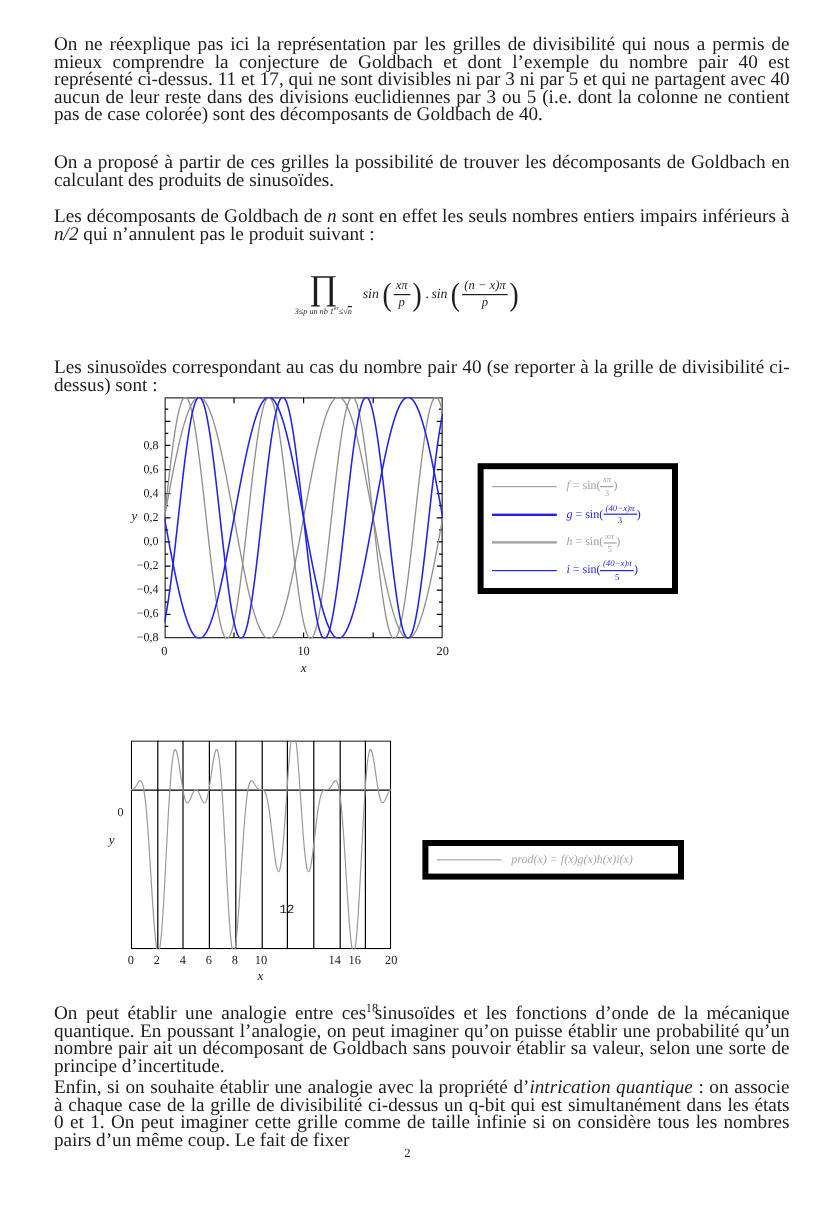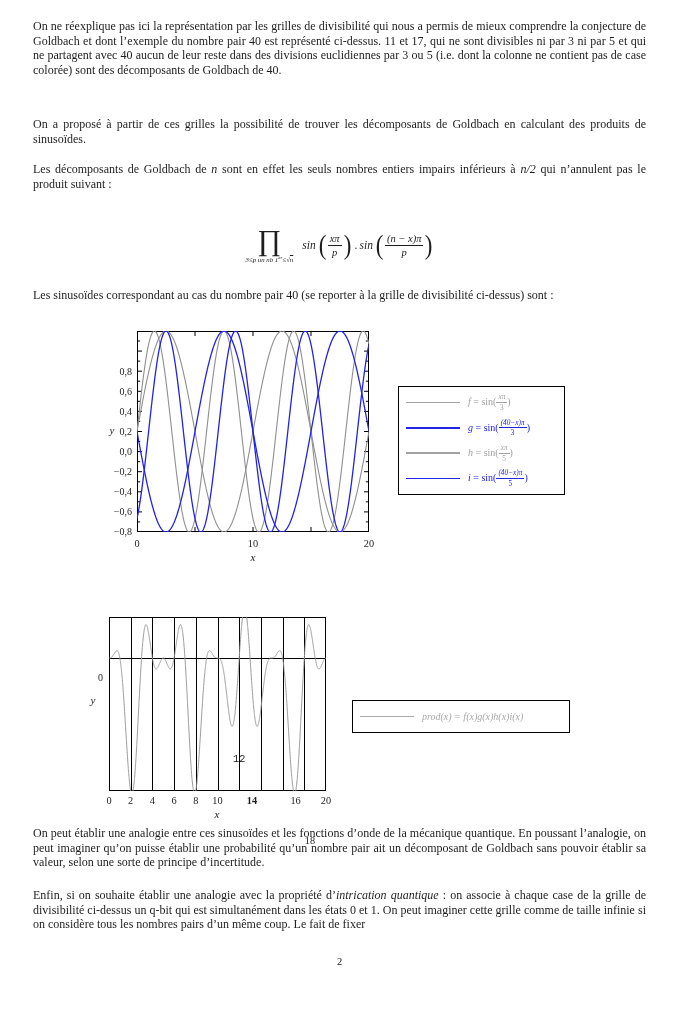--- a/index.html
+++ b/index.html
@@ -1,18 +1,18 @@
 <!DOCTYPE html>
 <html><head>
 <meta charset="utf-8">
 <style>
   html,body{margin:0;padding:0;background:#ffffff;}
   .page{position:relative;width:679px;height:1020px;background:#ffffff;overflow:hidden;
         font-family:"Liberation Serif","DejaVu Serif",serif;color:#1d1d1d;}
-  .para{position:absolute;left:33px;width:613px;margin:0;font-size:12px;line-height:14.55px;
+  .para{position:absolute;left:33px;width:613px;margin:12px;font-size:16px;line-height:14.55px;
         text-align:justify;}
   .pagenum{position:absolute;left:0;width:679px;text-align:center;font-size:10.5px;}
 
   
   .formula{position:absolute;left:33px;top:219px;width:613px;height:52px;
            display:flex;align-items:center;justify-content:center;
            font-family:"Liberation Serif","DejaVu Serif","DejaVu Sans",serif;}
   .prod-wrap{display:flex;flex-direction:column;align-items:center;margin-right:7px;}
   .prod-sym{font-size:29px;line-height:26px;}
   .prod-sub{font-size:6.8px;font-style:italic;margin-top:2px;white-space:nowrap;}
@@ -25,21 +25,21 @@
   .frac .num{display:block;padding:0 2px 1px 2px;}
   .frac .den{display:block;border-top:0.9px solid currentColor;padding:1px 2px 0 2px;}
   .formula .frac{font-size:10.5px;font-style:italic;margin:0 1px;}
 
   
   .chart-svg{position:absolute;}
   .ytick{position:absolute;text-align:right;font-size:10px;line-height:13px;white-space:nowrap;margin-top:20px;}
   .xtick{position:absolute;text-align:center;font-size:10.3px;line-height:13px;white-space:nowrap;}
   .axis-label{position:absolute;font-style:italic;font-size:11px;line-height:13px;text-align:center;}
 
-  .legend{position:absolute;border:1px solid #000000;background:#fff;box-sizing:border-box;
+  .legend{position:absolute;border:5px solid #000000;background:#fff;box-sizing:border-box;
           display:flex;flex-direction:column;justify-content:space-around;padding:3px 4px 3px 7px;}
   .leg-row{display:flex;align-items:center;gap:8px;font-size:10px;white-space:nowrap;}
   .leg-line{display:inline-block;width:54px;height:1.3px;flex:0 0 54px;}
   .leg-label{white-space:nowrap;}
   .leg-label .var{font-style:italic;}
   .leg-label .frac{font-size:7.3px;line-height:1.06;font-style:italic;}
   .leg-label .frac .den{font-style:normal;border-top-width:0.8px;}
   .leg-label.all-italic{font-style:italic;}
 </style>
 </head>
@@ -191,17 +191,17 @@
     <span class="xtick" style="left: 122px; top: 537px; width: 30px;">0</span>
     <span class="xtick" style="left: 238px; top: 537px; width: 30px;">10</span>
     <span class="xtick" style="left: 354px; top: 537px; width: 30px;">20</span>
     <span class="xtick" style="left: 97px; top: 794px; width: 24px;">0</span>
     <span class="xtick" style="left: 118.7px; top: 794px; width: 24px;">2</span>
     <span class="xtick" style="left: 140.4px; top: 794px; width: 24px;">4</span>
     <span class="xtick" style="left: 162.1px; top: 794px; width: 24px;">6</span>
     <span class="xtick" style="left: 183.8px; top: 794px; width: 24px;">8</span>
     <span class="xtick" style="left: 205.5px; top: 794px; width: 24px;">10</span>
     <span class="xtick" style="left: 227.2px; top: 753px; width: 24px; font-family: Liberation Mono, monospace;">12</span>
-    <span class="xtick" style="left: 240px; top: 794px; width: 24px; font-weight: bold;">14</span>
+    <span class="xtick" style="left: 267px; top: 794px; width: 24px;">14</span>
     <span class="xtick" style="left: 270.6px; top: 794px; width: 24px; margin-left: 13px;">16</span>
     <span class="xtick" style="left: 298px; top: 794px; width: 24px; margin-top: 40px;">18</span>
     <span class="xtick" style="left: 314px; top: 794px; width: 24px;">20</span>
   </div>
 
 </body></html>

